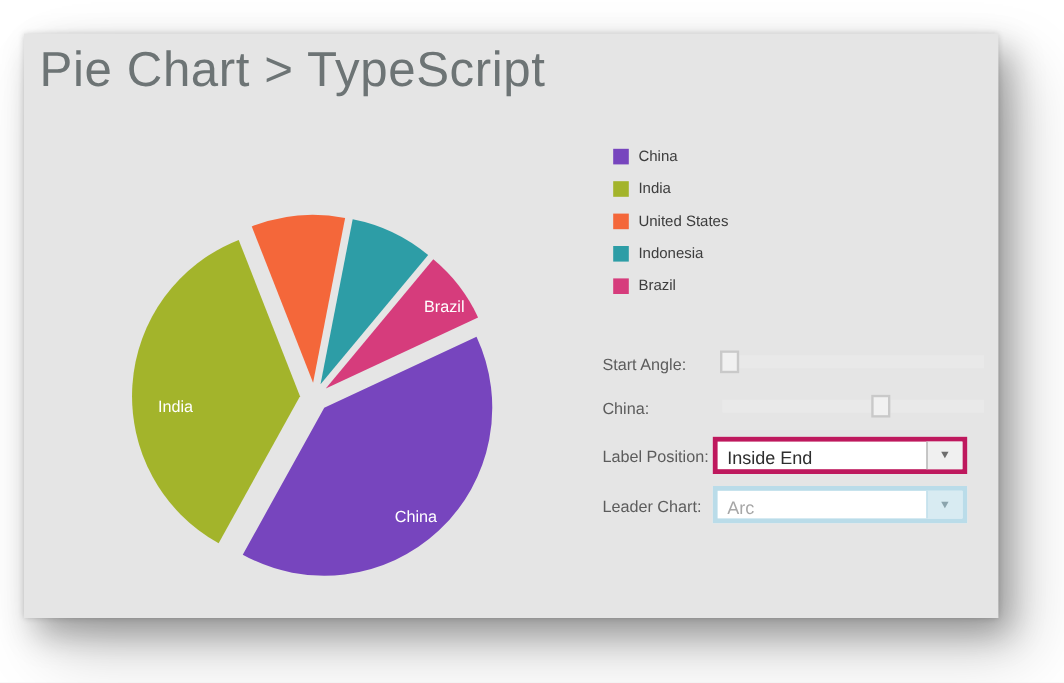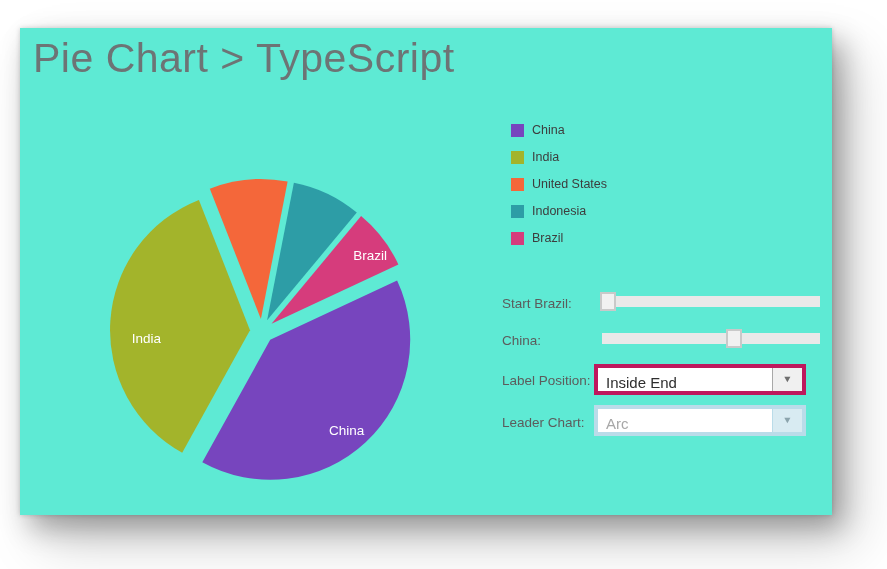--- a/index.html
+++ b/index.html
@@ -1,21 +1,21 @@
 <!DOCTYPE html>
 <html><head>
 <meta charset="utf-8">
 <style>
   html,body{margin:0;padding:0;}
   body{
     width:887px;height:569px;position:relative;overflow:hidden;
     background:#ffffff;font-family:"Liberation Sans",sans-serif;
   }
   .card{
-    position:absolute;left:20px;top:28px;width:812px;height:487px;background:#5eead4;
+    position:absolute;left:20px;top:28px;width:812px;height:487px;background:#e5e5e5;
     box-shadow:0 0 5px rgba(0,0,0,.18), 10px 13px 26px rgba(0,0,0,.30), 22px 28px 52px rgba(0,0,0,.18);
   }
   .title{
     position:absolute;left:13px;top:6px;margin:0;
     font-size:41px;font-weight:300;color:#6d7475;letter-spacing:.5px;line-height:1.2;
     white-space:nowrap;
   }
   svg.pie{position:absolute;left:0;top:0;width:812px;height:487px;}
   .slice-label{
     fill:#ffffff;font-size:13.5px;font-family:"Liberation Sans",sans-serif;
@@ -87,21 +87,21 @@
       <div class="legend-item">
         <span class="legend-marker" style="background: rgb(45, 157, 166);"></span>
         <span class="legend-label">Indonesia</span>
       </div>
       <div class="legend-item">
         <span class="legend-marker" style="background: rgb(214, 60, 124);"></span>
         <span class="legend-label">Brazil</span>
       </div>
     </div>
 
-  <div class="ctl-label" style="top:267px">Start Brazil:</div>
+  <div class="ctl-label" style="top:267px">Start Angle:</div>
   <div class="slider" style="top:268px">
     <div class="slider-handle" style="left: -2px;"></div>
   </div>
 
   <div class="ctl-label" style="top:304px">China:</div>
   <div class="slider" style="top:305px">
     <div class="slider-handle" style="left: 123.66px;"></div>
   </div>
 
   <div class="ctl-label" style="top:344px">Label Position:</div>

